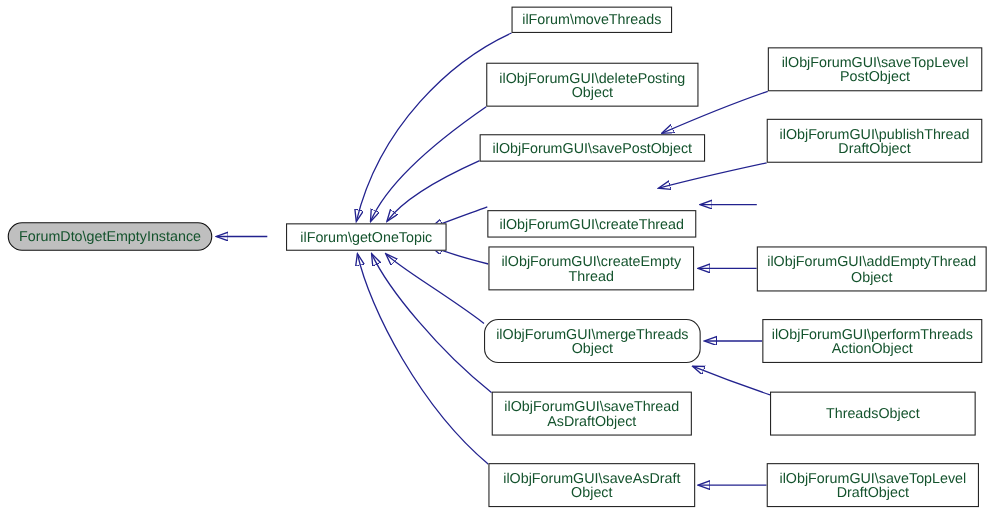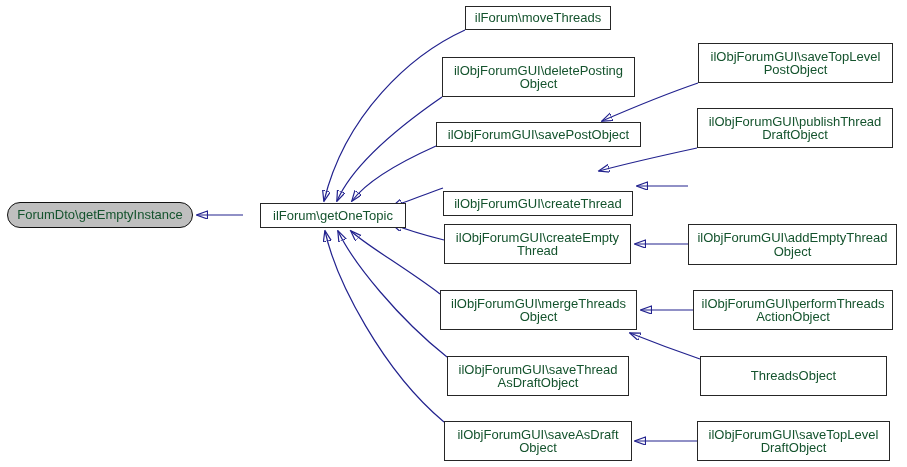--- a/index.html
+++ b/index.html
@@ -31,21 +31,21 @@
   .node span { display: block; white-space: nowrap; }
   .node.main { background: #bfbfbf; border-width: 1.6px; border-color: #111111; border-radius: 13px; }
   
   .n-getempty   { left: 7px;   top: 202px; width: 186px; height: 26px; }
   .n-getone     { left: 243px; top: 203px; width: 146px; height: 25px; margin-left: 17px; }
   .n-movethr    { left: 465px; top: 6px;   width: 146px; height: 24px; }
   .n-delpost    { left: 442px; top: 57px;  width: 193px; height: 40px; }
   .n-savepost   { left: 436px; top: 122px; width: 205px; height: 25px; }
   .n-crthread   { left: 443px; top: 191px; width: 190px; height: 25px; }
   .n-crempty    { left: 444px; top: 224px; width: 187px; height: 40px; }
-  .n-merge      { left: 440px; top: 290px; width: 197px; height: 40px; }
+  .n-merge      { left: 440px; top: 290px; width: 197px; height: 40px; border-radius: 13px; }
   .n-savethrdr  { left: 447px; top: 356px; width: 182px; height: 40px; }
   .n-saveasdr   { left: 444px; top: 421px; width: 188px; height: 40px; }
   .n-savetoppost{ left: 698px; top: 43px;  width: 195px; height: 40px; }
   .n-pubthread  { left: 697px; top: 108px; width: 196px; height: 40px; }
   .n-addthread  { left: 688px; top: 174px; width: 209px; height: 25px; }
   .n-addempty   { left: 688px; top: 224px; width: 209px; height: 41px; }
   .n-perform    { left: 693px; top: 290px; width: 200px; height: 40px; }
   .n-confirm    { left: 700px; top: 356px; width: 187px; height: 40px; }
   .n-savetopdr  { left: 697px; top: 421px; width: 193px; height: 40px; }
 </style>

